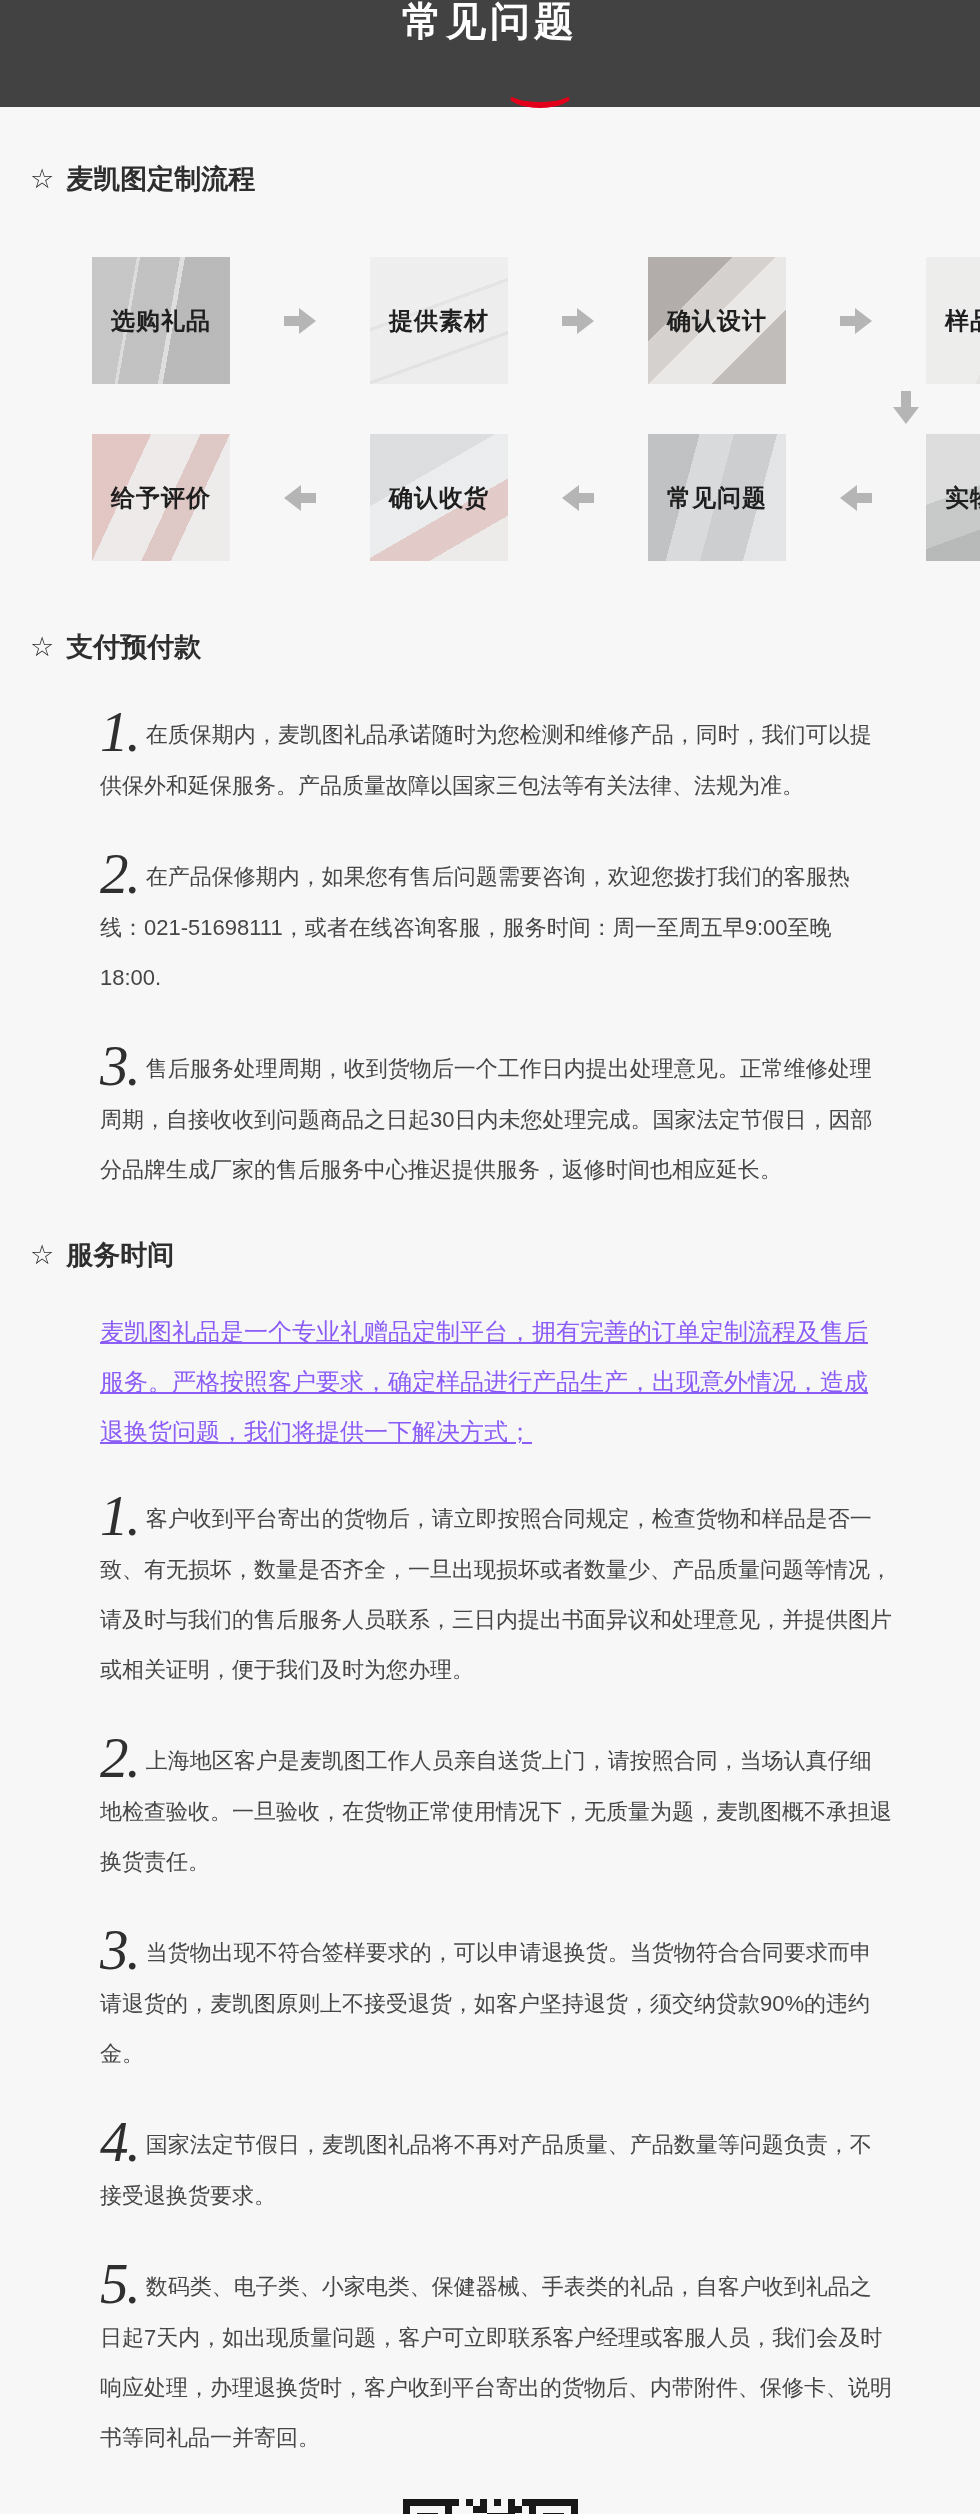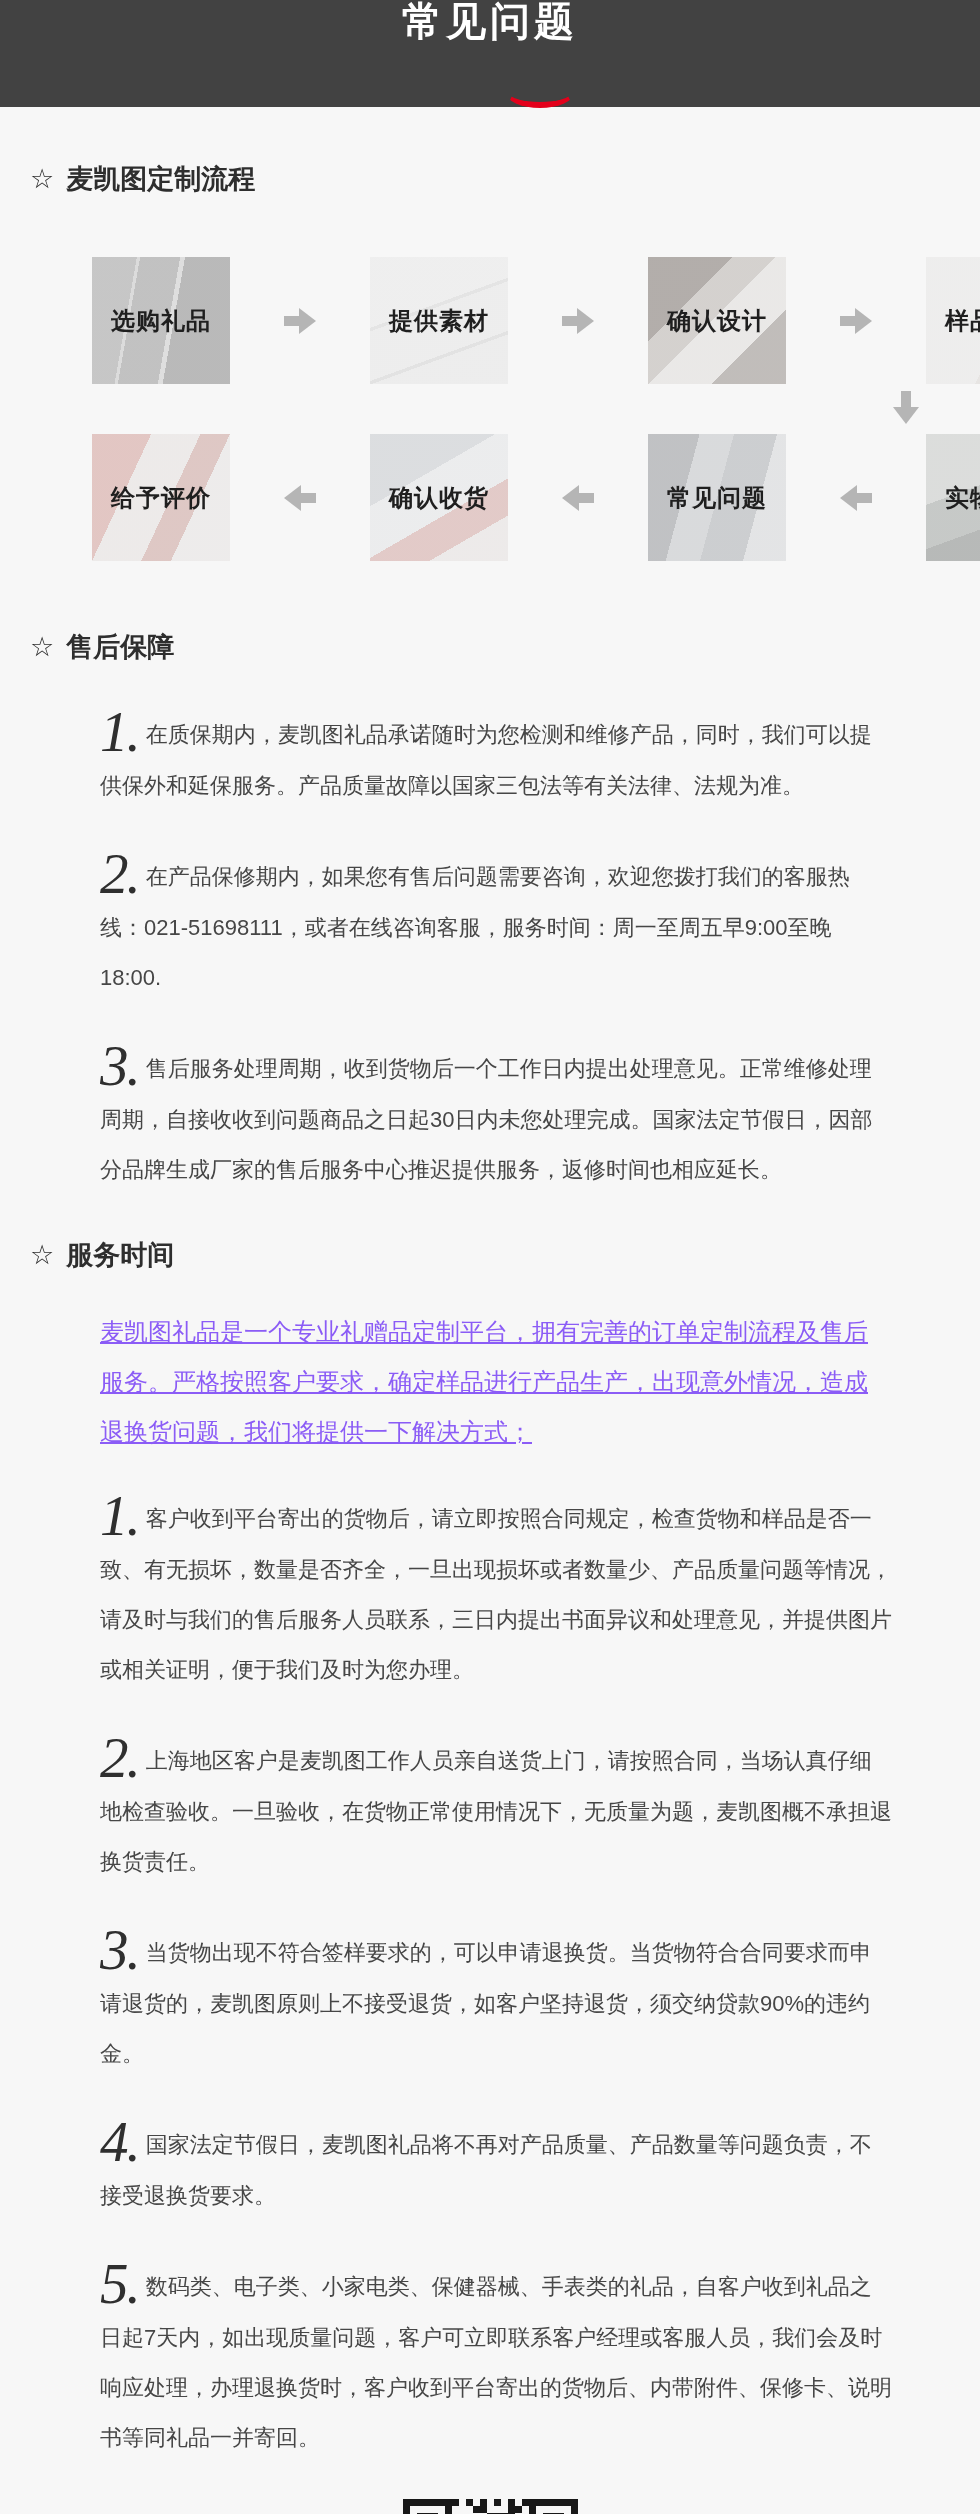--- a/index.html
+++ b/index.html
@@ -151,21 +151,21 @@
         </div>
         <div class="h-arrow">
           <div class="head-l"></div>
           <div class="stem"></div>
         </div>
       </div>
   </section>
 
   <section class="after-sales">
     <h2 class="sec-title">
-      <span class="star">☆</span><span>售后保障</span>
+      <span class="star">☆</span><span>支付预付款</span>
     </h2>
     <div class="policy-list">
         <div class="policy-item">
           <p><span class="big-num">1.</span><span>在质保期内，麦凯图礼品承诺随时为您检测和维修产品，同时，我们可以提供保外和延保服务。产品质量故障以国家三包法等有关法律、法规为准。</span></p>
         </div>
         <div class="policy-item">
           <p><span class="big-num">2.</span><span>在产品保修期内，如果您有售后问题需要咨询，欢迎您拨打我们的客服热线：021-51698111，或者在线咨询客服，服务时间：周一至周五早9:00至晚18:00.</span></p>
         </div>
         <div class="policy-item">
           <p><span class="big-num">3.</span><span>售后服务处理周期，收到货物后一个工作日内提出处理意见。正常维修处理周期，自接收收到问题商品之日起30日内未您处理完成。国家法定节假日，因部分品牌生成厂家的售后服务中心推迟提供服务，返修时间也相应延长。</span></p>

